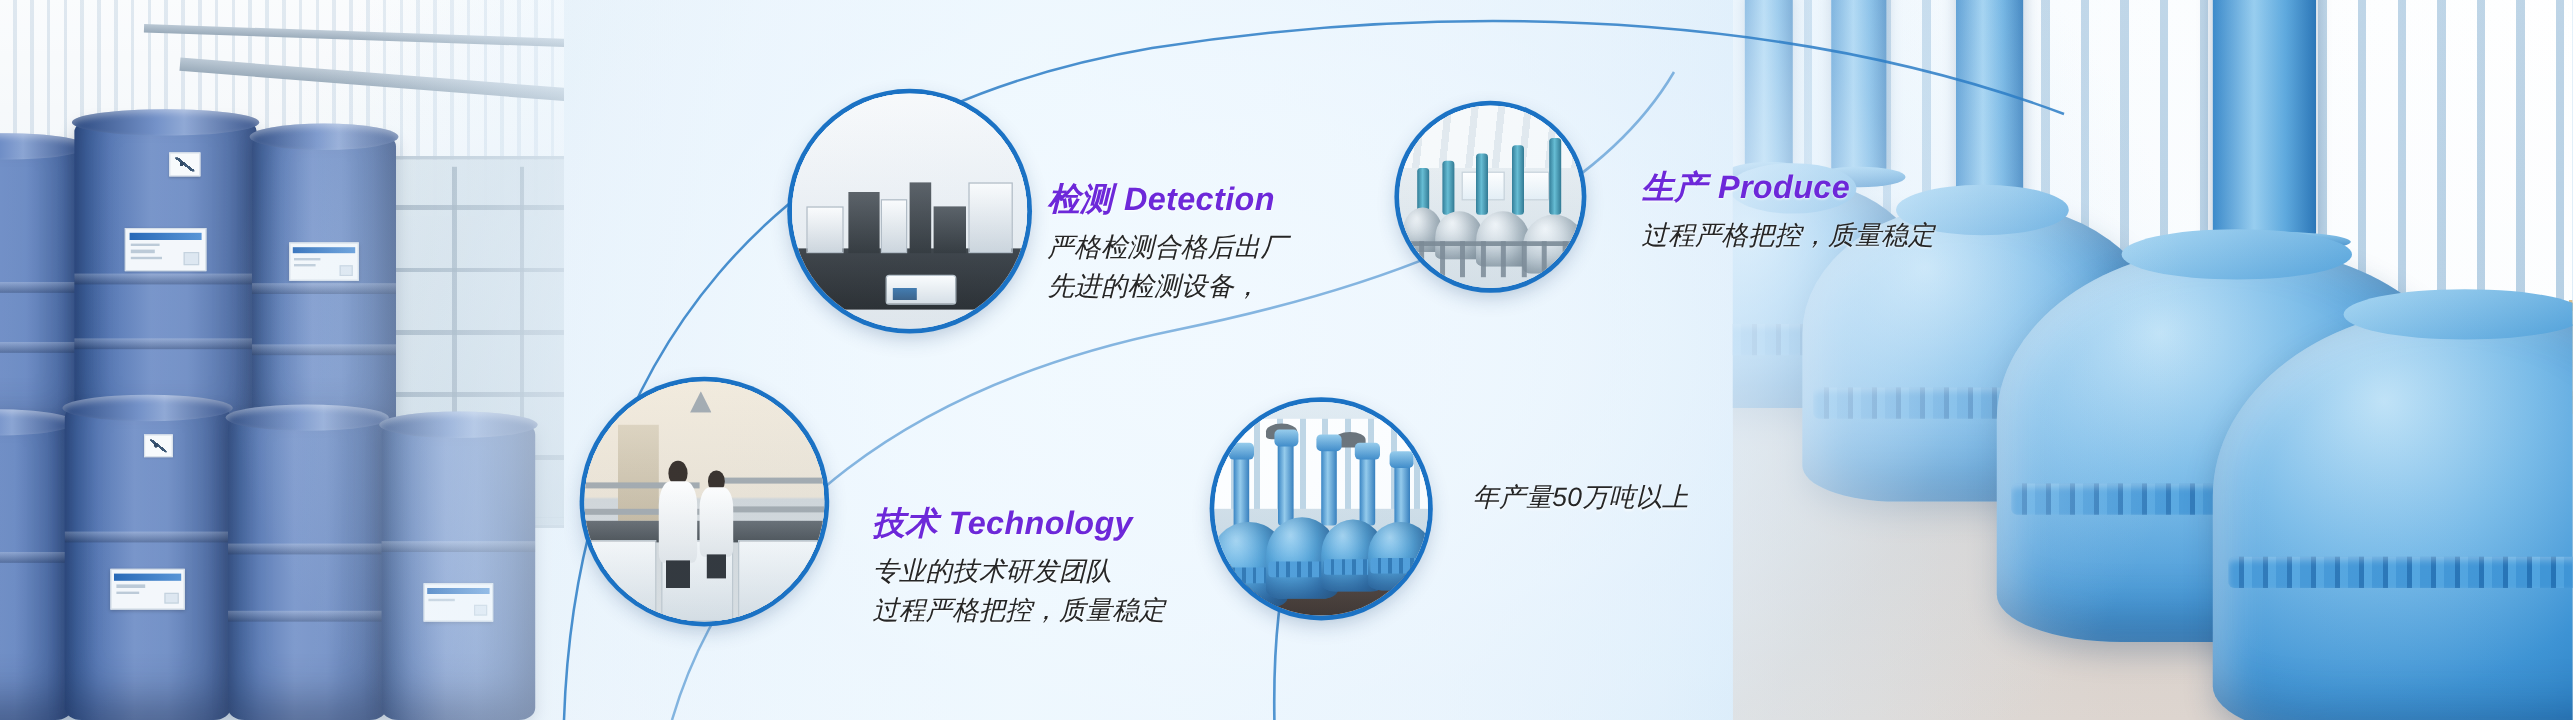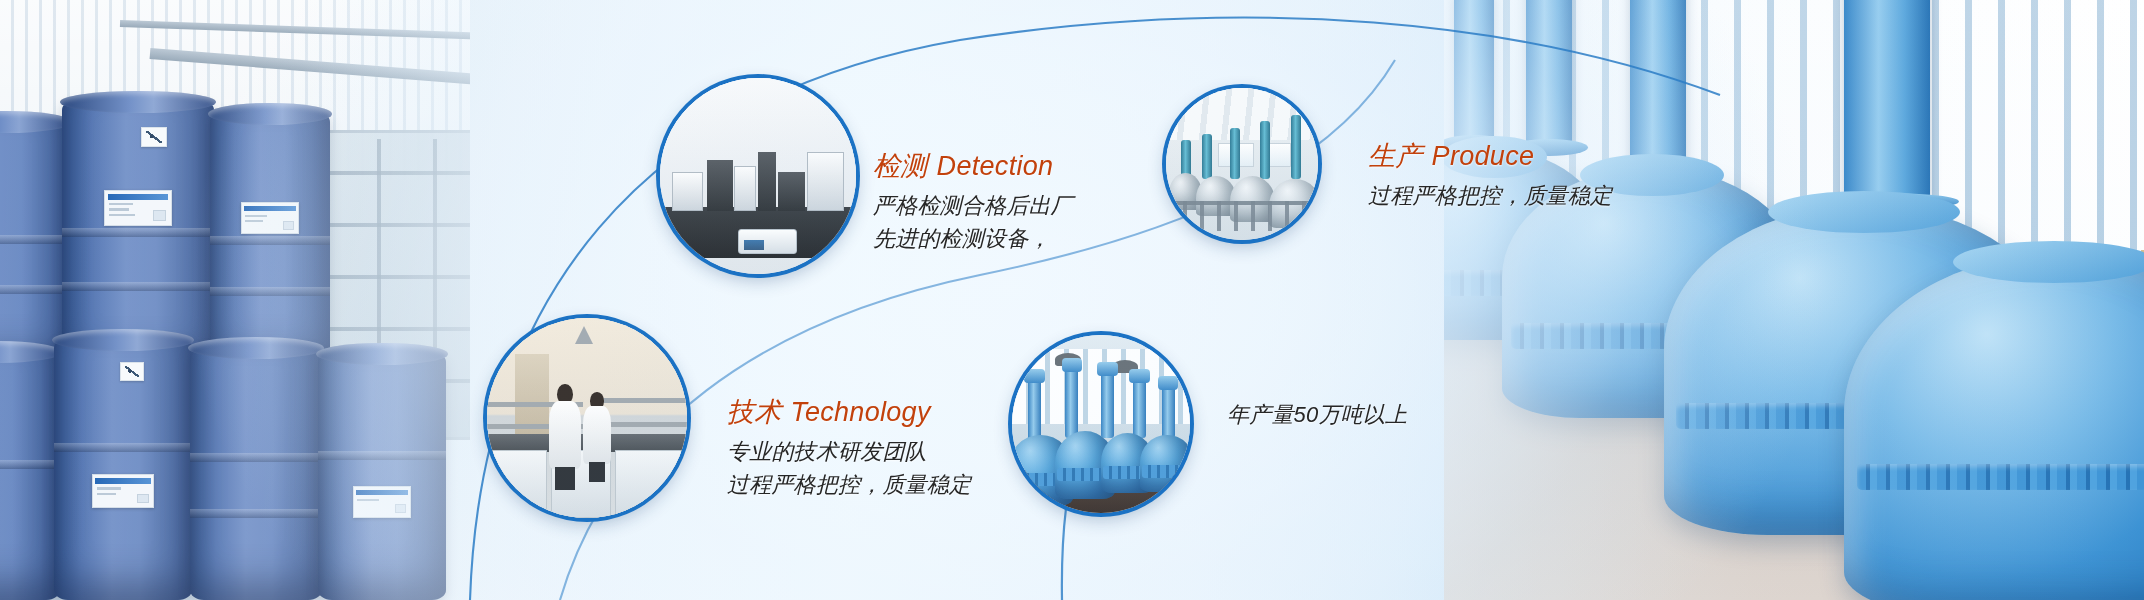--- a/index.html
+++ b/index.html
@@ -361,43 +361,43 @@
   
   .circle .tint {
     position:absolute; inset:0;
     background:linear-gradient(140deg, rgba(255,255,255,.10), rgba(210,232,248,.12));
   }
 
   
   .block { position:absolute; }
   .heading {
     font-size:27px;
-    font-weight:normal;
+    font-weight:bold;
     font-style:italic;
-    color:#c2410c;
+    color:#6d28d9;
     letter-spacing:.3px;
     white-space:nowrap;
     line-height:1.24;
     text-shadow:0 1px 2px rgba(255,255,255,.85);
   }
   .heading .en { margin-left:9px; }
   .desc {
     margin-top:7px;
     font-size:22px;
     font-style:italic;
     color:#262626;
     line-height:1.48;
     white-space:nowrap;
     text-shadow:0 1px 2px rgba(255,255,255,.8);
   }
   .desc div { letter-spacing:.2px; }
 
   .block.b-detect { left:873px; top:150px; }
   .block.b-prod   { left:1368px; top:140px; }
-  .block.b-tech   { left:727px; top:396px; }
+  .block.b-tech   { left:727px; top:420px; }
   .block.b-pdty   { left:1227px; top:392px; }
   .block.b-pdty .desc div:nth-child(2) { padding-left:10px; }
   .block.b-detect .desc div:nth-child(2) { padding-left:0px; }
 </style>
 </head>
 <body>
 
 <div class="banner">
 
   <div class="bg-base"></div>

